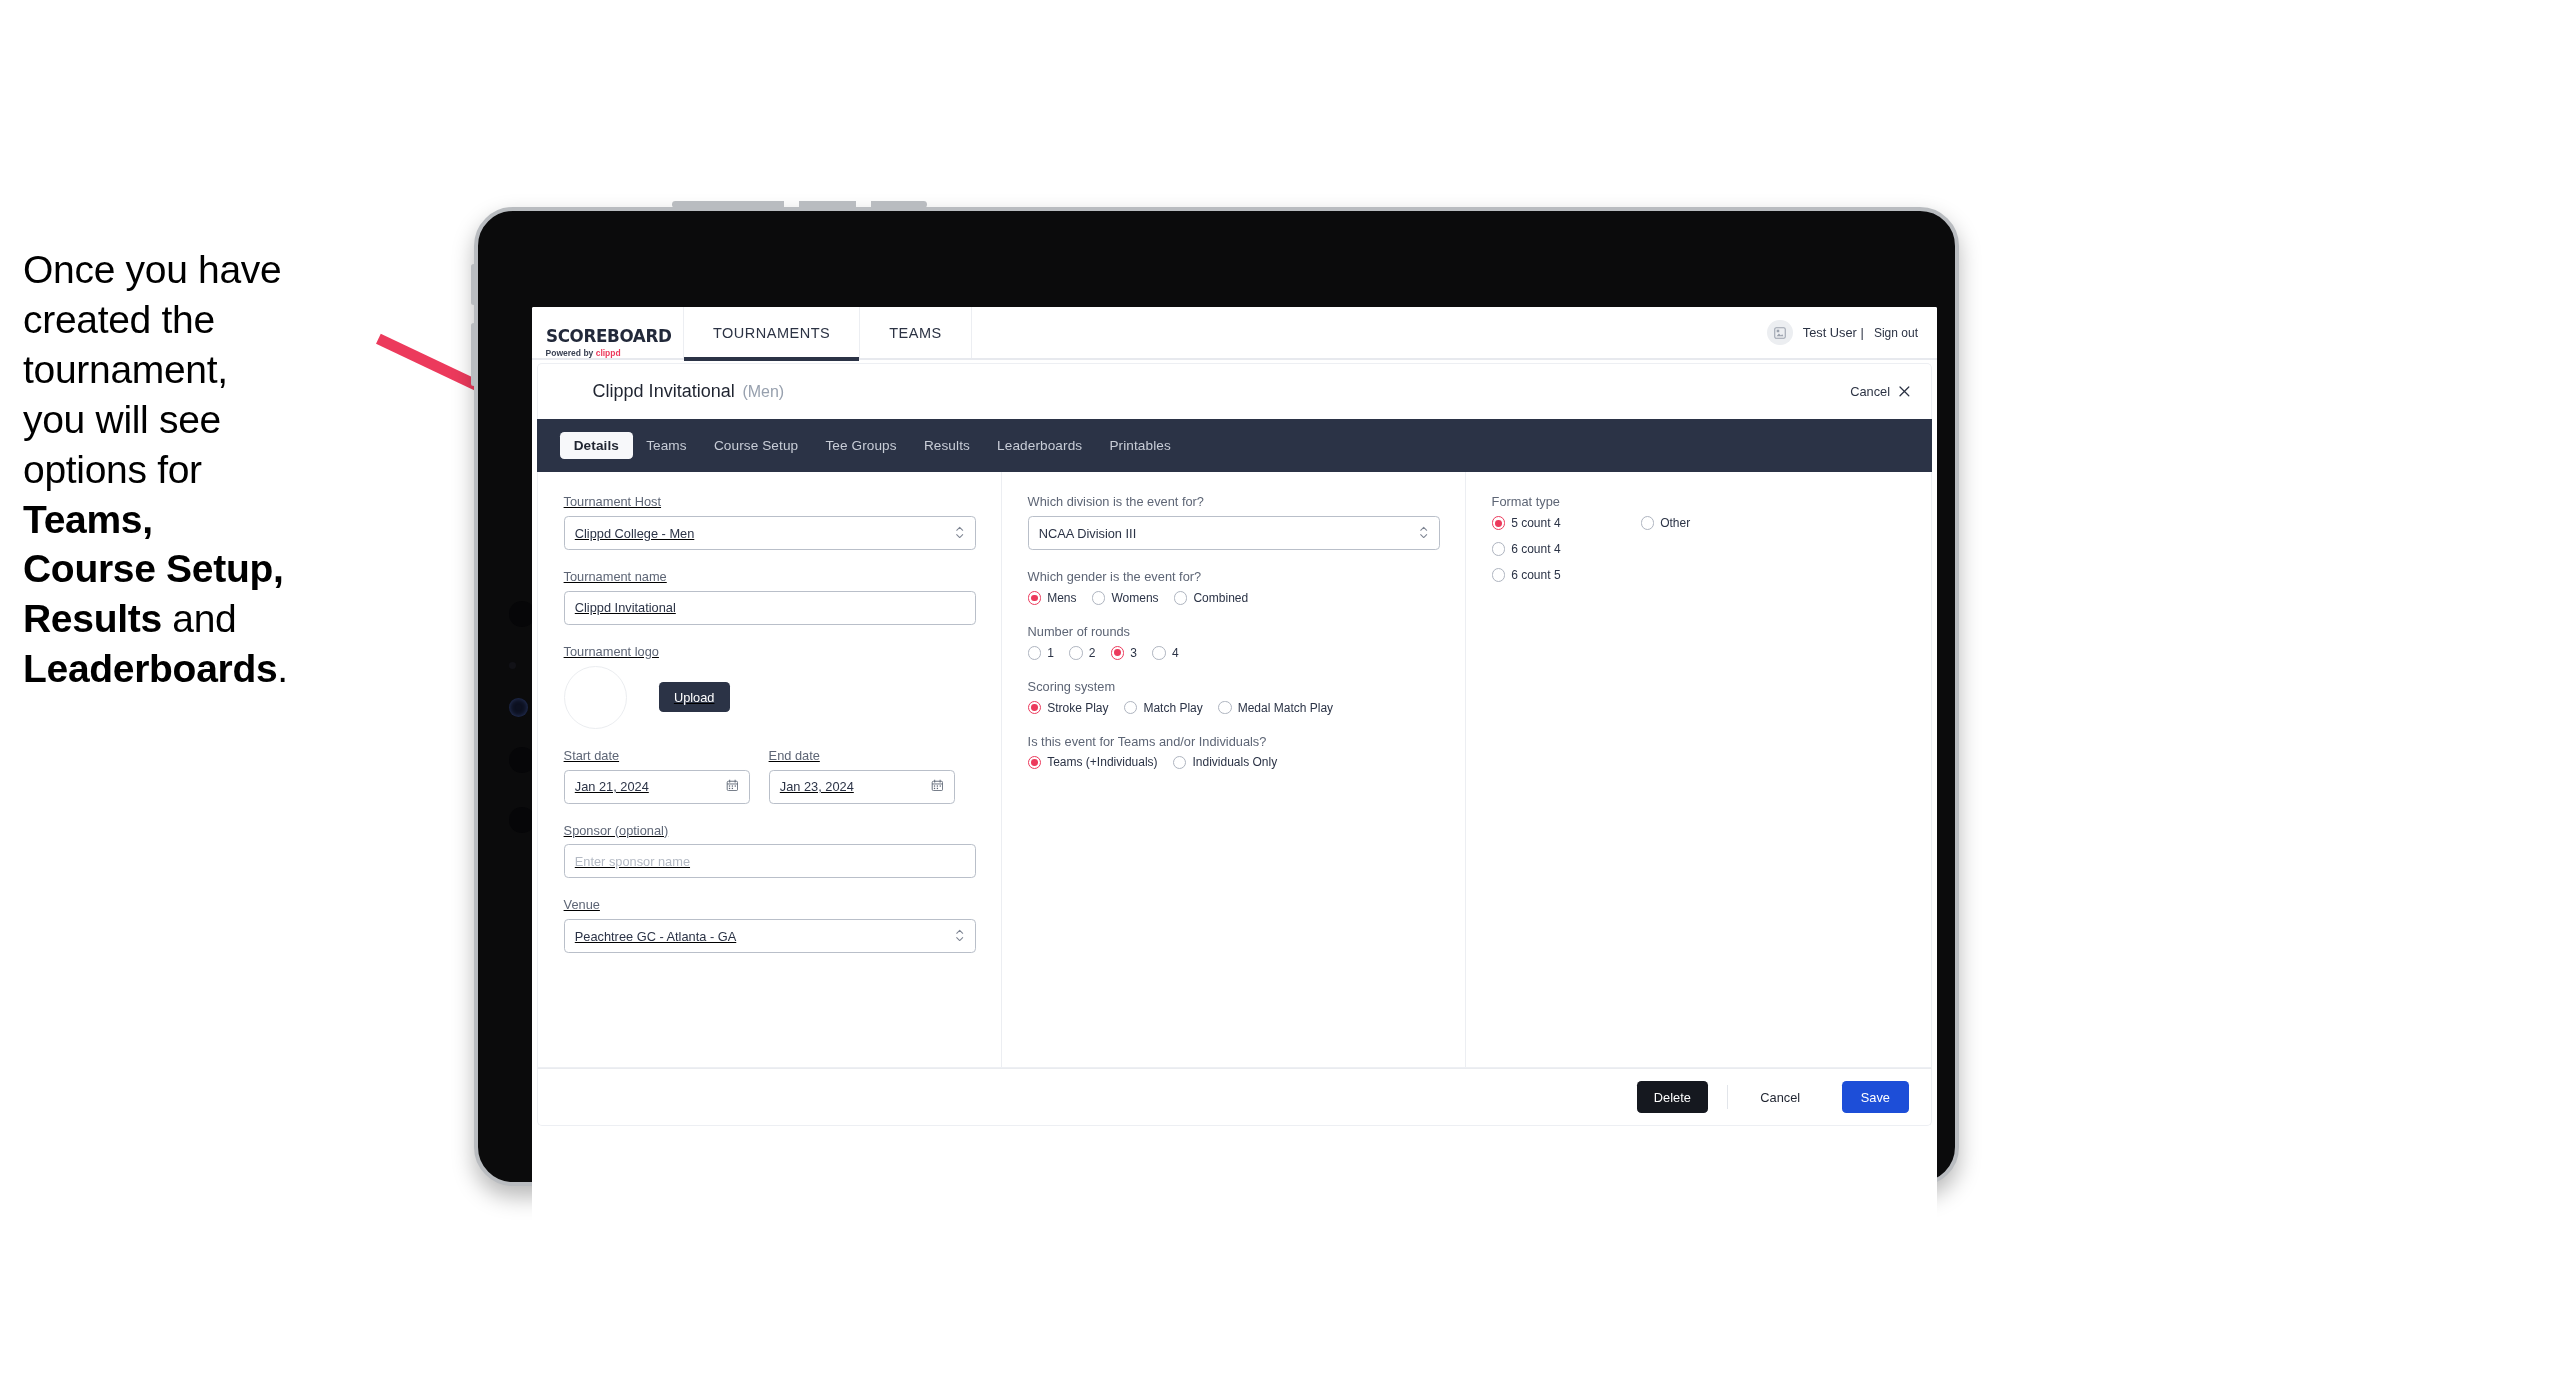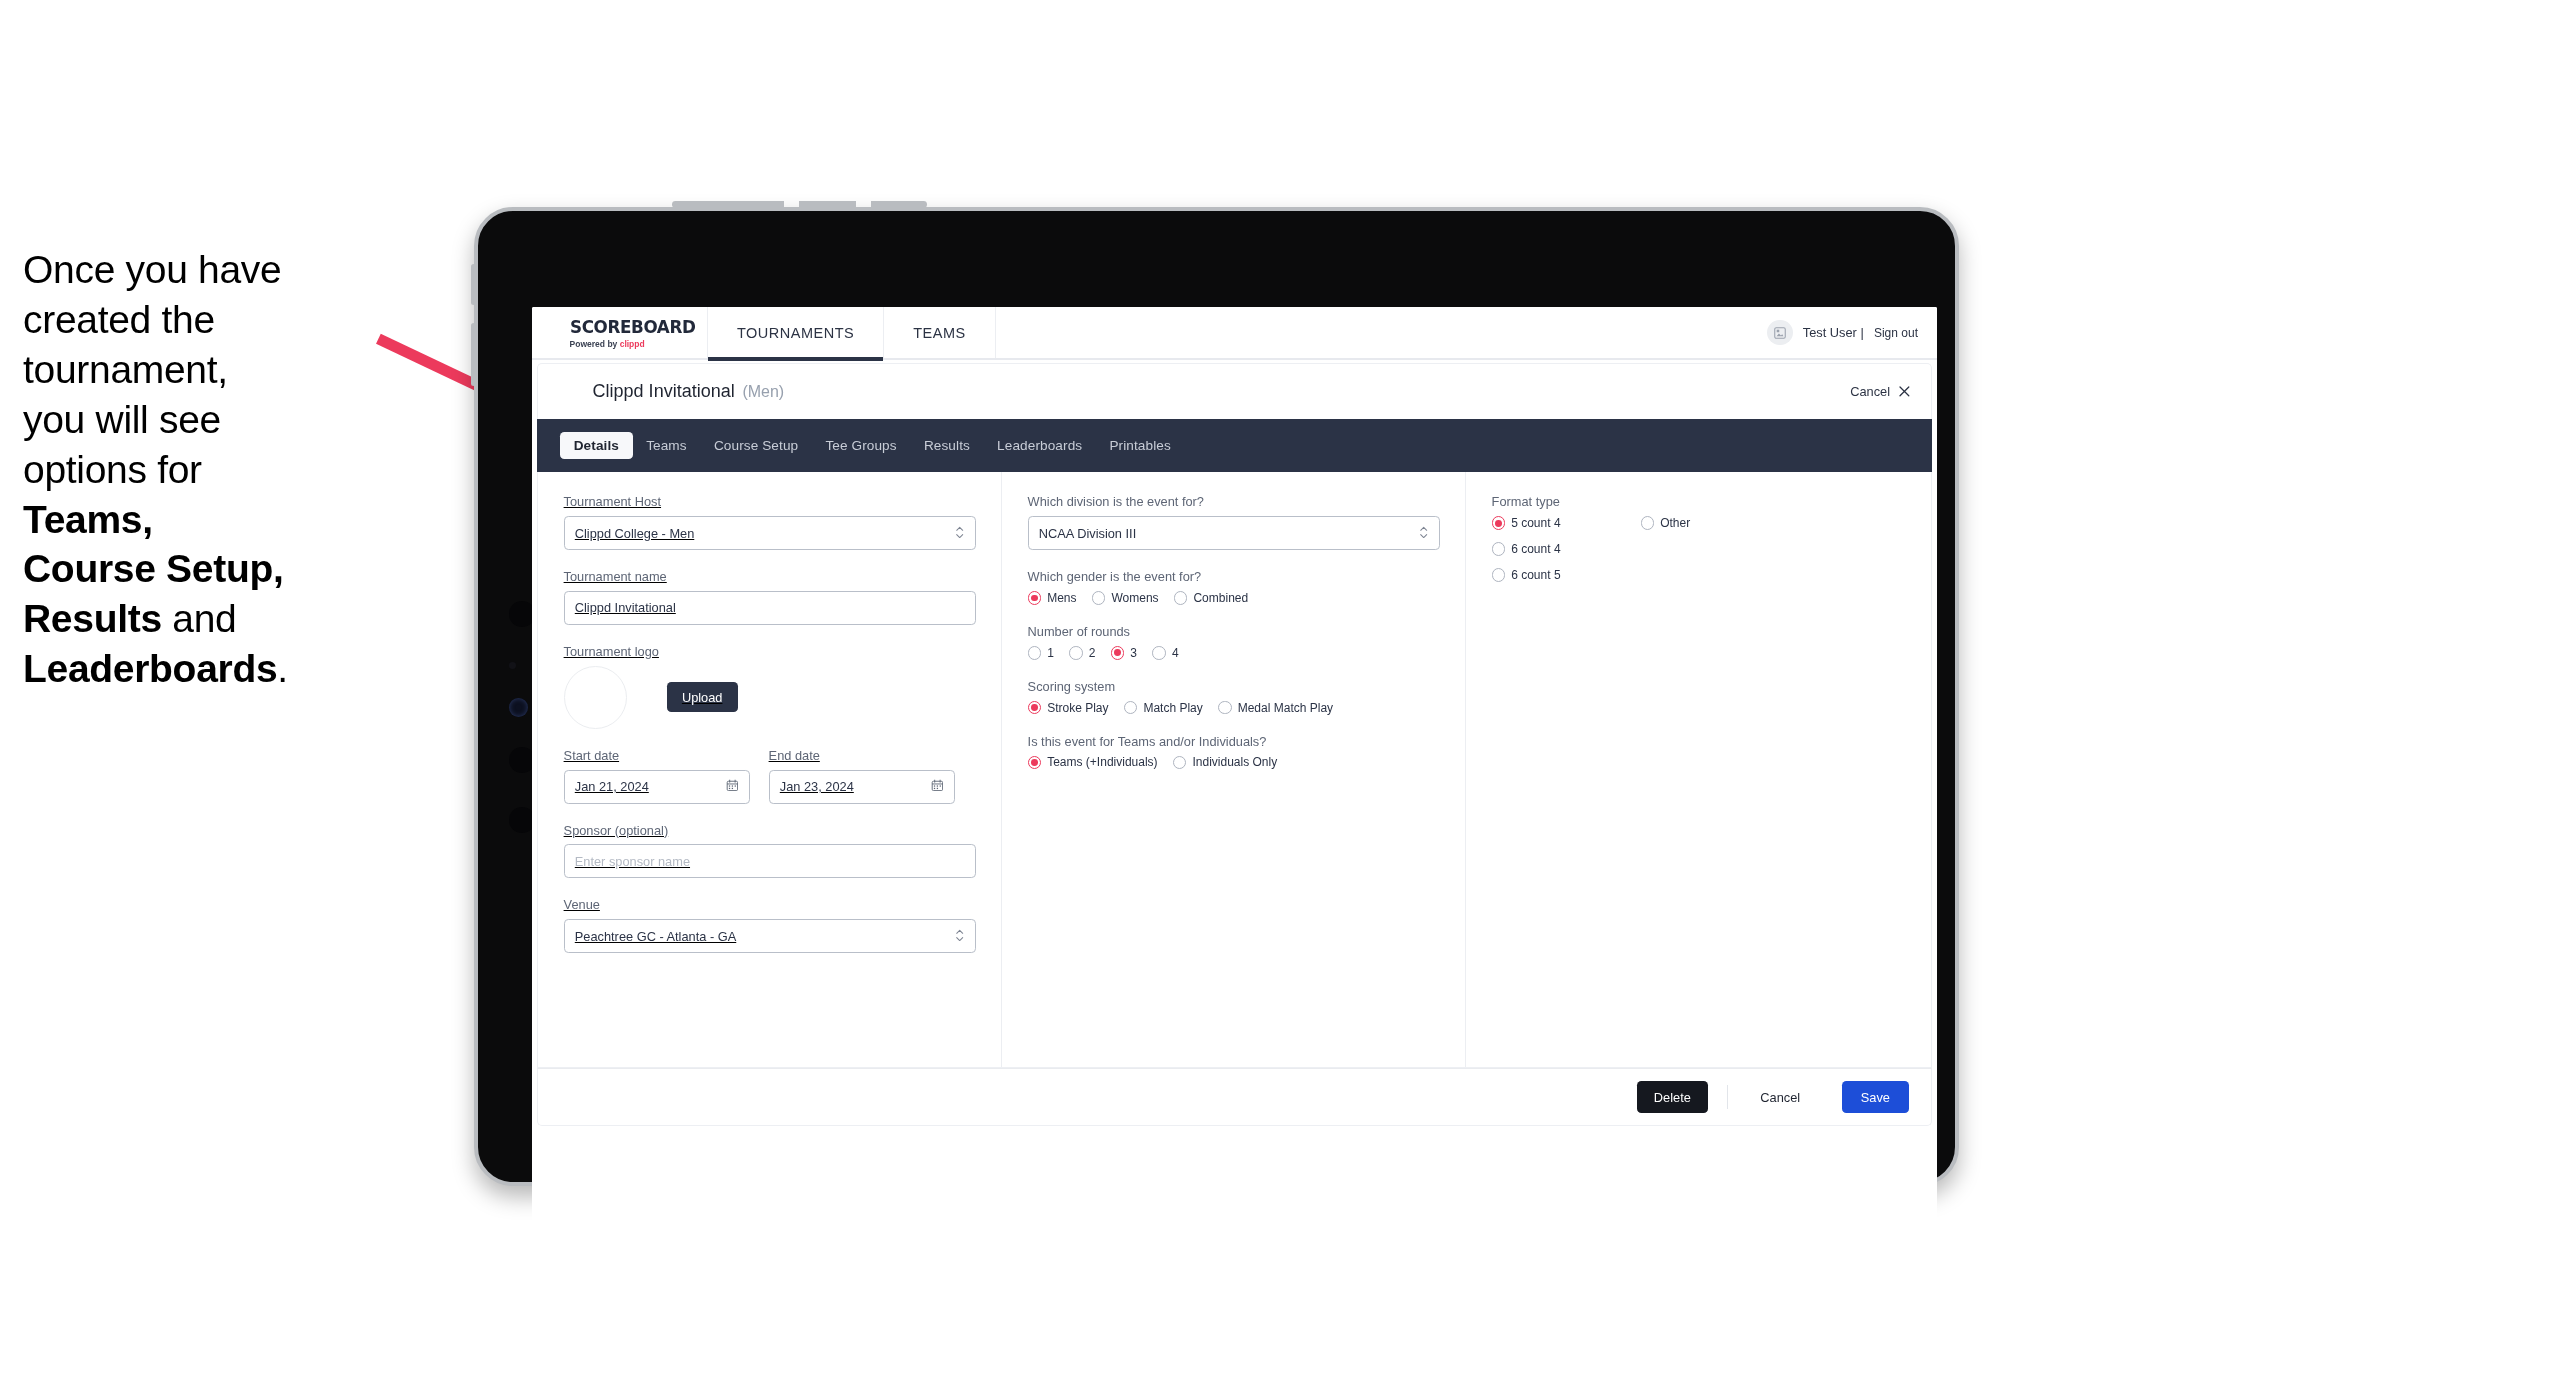--- a/index.html
+++ b/index.html
@@ -55,22 +55,22 @@
     overflow: hidden;
     border-radius: 1.7px;
   }
 
   
   #topbar {
     height: 53px; background:#fff; display:flex; align-items:stretch;
     border-bottom: 2.6px solid #e7e9ee; position:relative;
   }
   #brand {
-    width: 152px; display:flex; flex-direction:column; justify-content:center;
-    padding-left: 13.6px; border-right: 0.9px solid #eceef2; margin-left: 24px;
+    width: 152px; display:flex; flex-direction:column; justify-content:flex-end;
+    padding-left: 13.6px; border-right: 0.9px solid #eceef2;
   }
   #brand .word {
     font-family:"DejaVu Sans", sans-serif;
     font-weight: 700; font-size: 18px; letter-spacing:-0.4px;
     color:#22293a; transform: scaleX(0.93); transform-origin: left center;
   }
   #brand .sub { font-size: 8.5px; color:#3b4253; margin-top:1.7px; font-weight:600; }
   #brand .sub em { font-style:normal; color:#ec3a5c; font-weight:700; }
 
   .topnav-item {
@@ -131,21 +131,21 @@
 
   .field {
     height: 34px; border:0.9px solid #b9bfc9; border-radius:4.3px;
     display:flex; align-items:center; padding: 0 10.2px; font-size:12.8px; color:#2b3purple45;
     color:#2b3346; background:#fff;
   }
   .field .val { flex:1; }
   .field .ph { flex:1; color:#b4bac4; }
   .chev { color:#7d8492; font-size:11px; line-height:1; }
 
-  .logo-row { display:flex; align-items:center; gap:40px; margin-top: 3.4px; }
+  .logo-row { display:flex; align-items:center; gap:32px; margin-top: 3.4px; }
   .logo-circle {
     width: 63px; height:63px; border-radius:50%;
     border:0.9px solid #ebedf0; display:flex;align-items:center;justify-content:center;
   }
   .upload-btn {
     background:#2b3346; color:#fff; font-size:12.8px; padding: 7.7px 15.3px;
     border-radius:4.3px; cursor:pointer;
   }
 
   .date-row { display:flex; gap:19px; }

